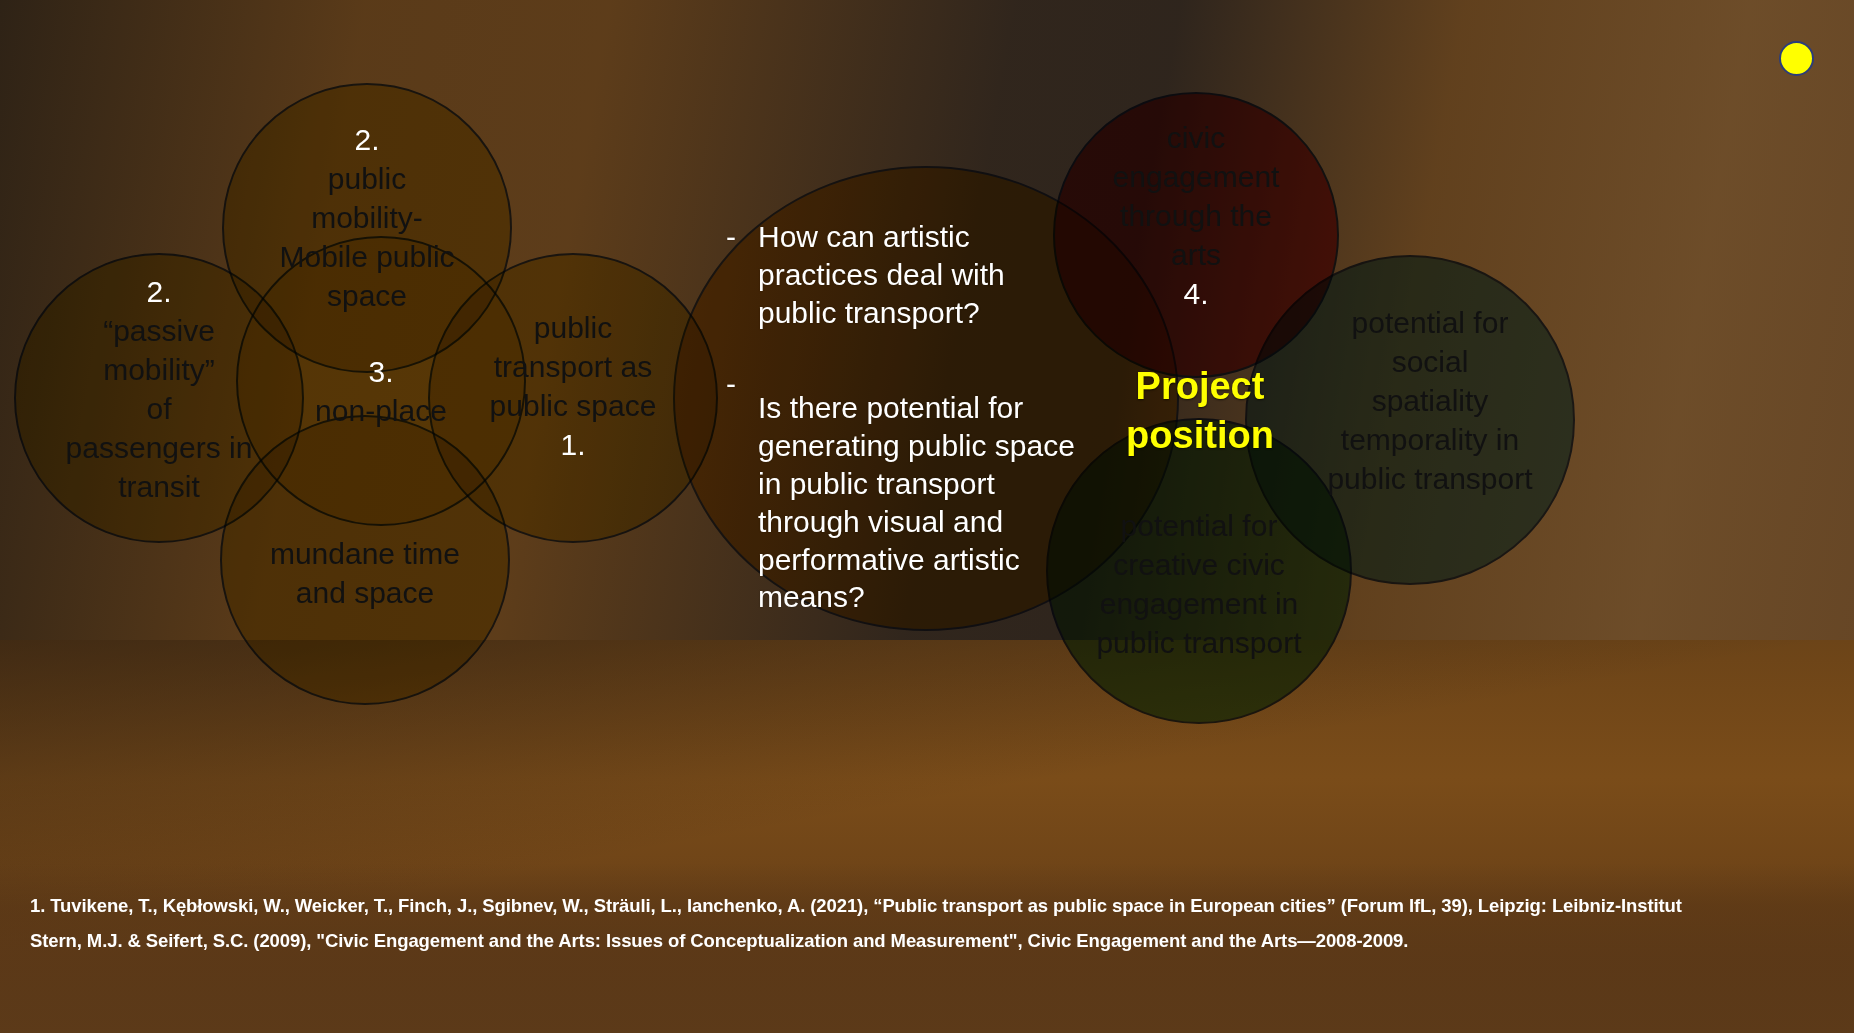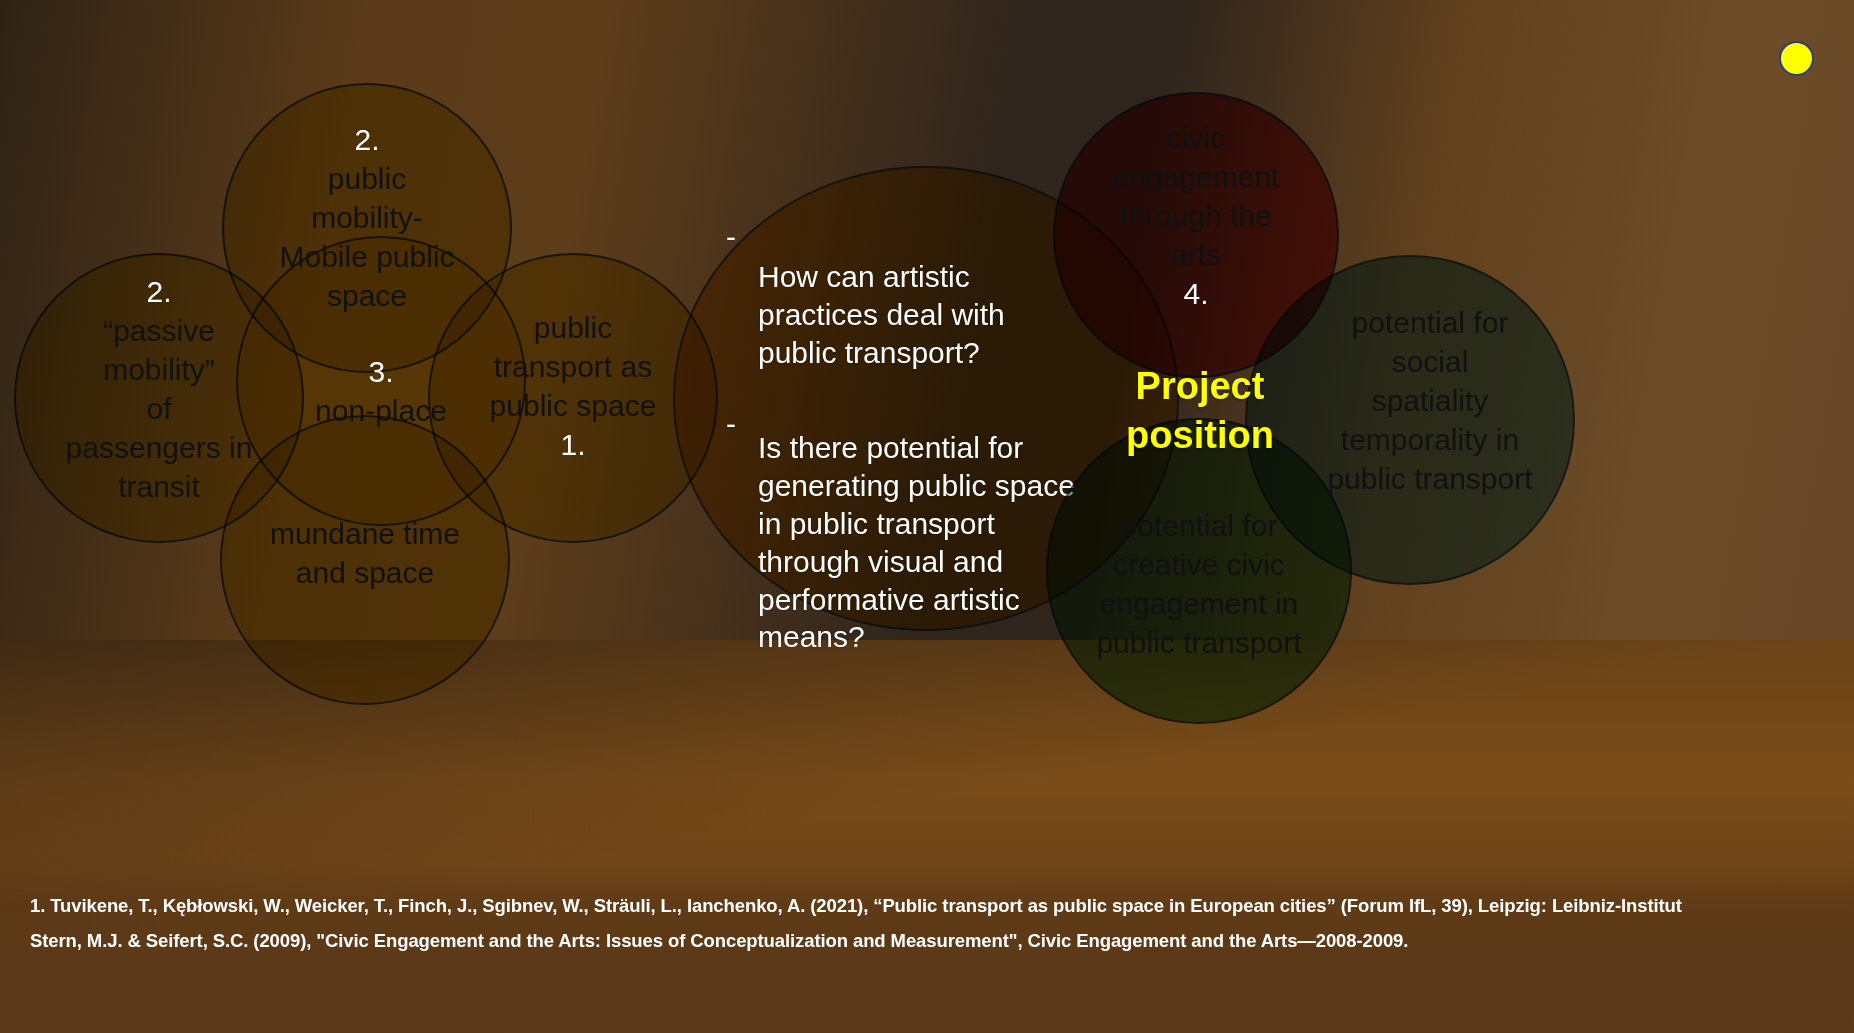--- a/index.html
+++ b/index.html
@@ -183,31 +183,31 @@
     <span style="white-space:pre-line;">non-place</span>
   </div>
 
   <div class="lab" style="left:438px; top:308px; width:270px;">
     <span style="white-space:pre-line;">public
 transport as
 public space</span><br>
     <span class="numwhite">1.</span>
   </div>
 
-  <div class="lab" style="left:230px; top:514px; width:270px;">
+  <div class="lab" style="left:230px; top:534px; width:270px;">
     <span style="white-space:pre-line;">mundane time
 and space</span>
   </div>
 
   <div class="question" style="left:673px; top:166px; width:506px; height:465px;"></div>
 
   <div id="question-text" style="left:726px; top:218px; width:360px;">
     <div class="qrow">
       <span class="dash">-</span>
-      <span class="qbody" style="white-space:pre-line;margin-top:40px;">How can artistic
+      <span class="qbody" style="white-space:pre-line;">How can artistic
 practices deal with
 public transport?</span>
     </div>
     <div class="spacer"></div>
     <div class="qrow">
       <span class="dash">-</span>
       <span class="qbody" style="white-space:pre-line;margin-top:24px;">Is there potential for
 generating public space
 in public transport
 through visual and

